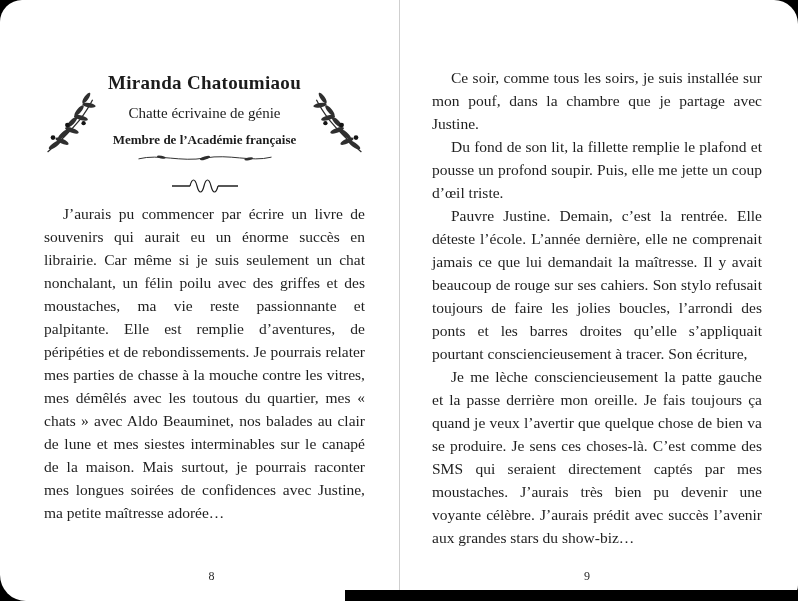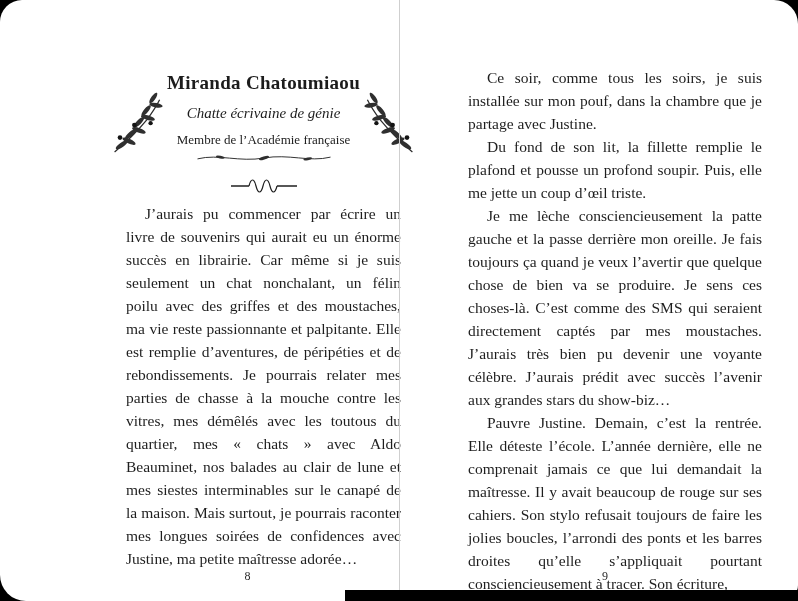--- a/index.html
+++ b/index.html
@@ -21,21 +21,21 @@
     background: #ffffff;
     border-radius: 22px 24px 16px 26px;
     display: flex;
   }
   .page {
     position: relative;
     width: 399px;
     box-sizing: border-box;
     color: #1c1c1c;
   }
-  .page-left  { padding: 70px 34px 0 90px; margin-left: 36px; }
+  .page-left  { padding: 70px 34px 0 44px; }
   .page-right { padding: 58px 36px 0 33px; }
 
   .gutter-line {
     position: absolute;
     left: 399px;
     top: 0;
     bottom: 8px;
     width: 1px;
     background: #cfcfcf;
   }
@@ -56,28 +56,27 @@
   .chapter-title {
     margin: 0;
     font-size: 19px;
     font-weight: bold;
     letter-spacing: 0.3px;
     white-space: nowrap;
     line-height: 26px;
   }
   .chapter-subtitle {
     margin-top: 7px;
-    font-style: italic;
     font-size: 15px;
     line-height: 20px;
     white-space: nowrap;
   }
   .chapter-affiliation {
     margin-top: 8px;
-    font-weight: normal;
+    font-weight: bold;
     font-size: 13px;
     line-height: 17px;
     white-space: nowrap;
   }
   .flourish { display: block; margin: 3px auto 0 auto; }
   .divider  { display: block; margin: 11px auto 6px auto; }
 
   
   .body-text { margin-top: 8px; }
   .body-text p {
@@ -176,22 +175,22 @@
 
       <footer class="page-footer">
         <span>8</span>
       </footer>
     </section>
 
     <section class="page page-right">
       <div class="body-text">
         <p>Ce soir, comme tous les soirs, je suis installée sur mon pouf, dans la chambre que je partage avec Justine.</p>
         <p>Du fond de son lit, la fillette remplie le plafond et pousse un profond soupir. Puis, elle me jette un coup d’œil triste.</p>
+        <p>Pauvre Justine. Demain, c’est la rentrée. Elle déteste l’école. L’année dernière, elle ne comprenait jamais ce que lui demandait la maîtresse. Il y avait beaucoup de rouge sur ses cahiers. Son stylo refusait toujours de faire les jolies boucles, l’arrondi des ponts et les barres droites qu’elle s’appliquait pourtant consciencieusement à tracer. Son écriture,</p>
         <p>Je me lèche consciencieusement la patte gauche et la passe derrière mon oreille. Je fais toujours ça quand je veux l’avertir que quelque chose de bien va se produire. Je sens ces choses-là. C’est comme des SMS qui seraient directement captés par mes moustaches. J’aurais très bien pu devenir une voyante célèbre. J’aurais prédit avec succès l’avenir aux grandes stars du show-biz…</p>
-        <p>Pauvre Justine. Demain, c’est la rentrée. Elle déteste l’école. L’année dernière, elle ne comprenait jamais ce que lui demandait la maîtresse. Il y avait beaucoup de rouge sur ses cahiers. Son stylo refusait toujours de faire les jolies boucles, l’arrondi des ponts et les barres droites qu’elle s’appliquait pourtant consciencieusement à tracer. Son écriture,</p>
       </div>
 
       <footer class="page-footer">
         <span>9</span>
       </footer>
     </section>
 
     <div class="gutter-line"></div>
   </div>
 

